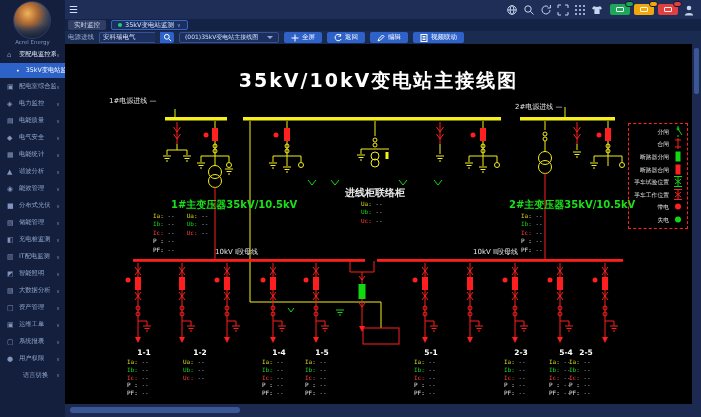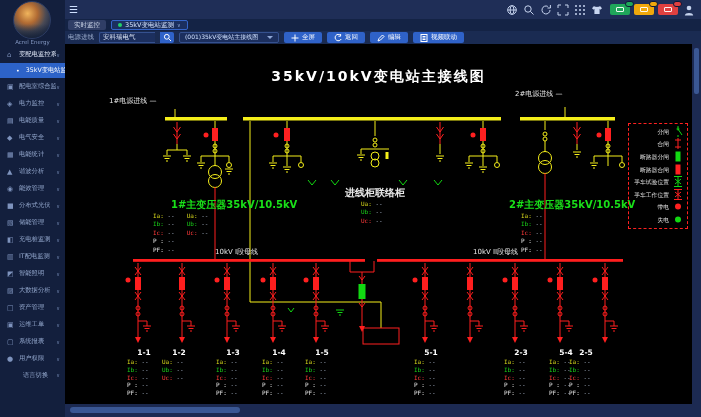--- a/index.html
+++ b/index.html
@@ -45,21 +45,21 @@
 .slab{margin-left:3px;overflow:hidden}
 .scar{margin-left:auto;margin-right:5px;font-size:5px;color:#6f83ad}
 .sparent{color:#e4ecfb}
 .ssub{height:15px;background:#2d63c8;color:#fff}
 .ssub .sdot{margin-left:16px;margin-right:3px}
 .ssub2{padding-left:20px;height:16px}
 
 
 #canvas{left:65px;top:44px;width:627px;height:360px;background:#000;overflow:hidden}
 #dsvg{position:absolute;left:0;top:0}
-#dtitle{position:absolute;left:0;top:24px;width:627px;text-align:center;color:#fff;font-size:14px;font-weight:bold;letter-spacing:2px}
+#dtitle{position:absolute;left:0;top:24px;width:627px;text-align:center;color:#fff;font-size:19px;font-weight:bold;letter-spacing:2px}
 .dlab{position:absolute;color:#e8e8e8;font-size:7px;white-space:nowrap}
 .dblk{position:absolute;white-space:nowrap}
 .dtitle{font-size:10px;font-weight:bold}
 .gtx{color:#19e019}.wtx{color:#e8e8e8}
 .drow{font:6px "DejaVu Sans Mono","Liberation Mono",monospace;line-height:8.4px;white-space:pre}
 .fval{color:#9aa6b8}
 .dcols{display:flex;gap:12px;margin-left:4px}
 .fblk{position:absolute;width:46px}
 .fname{color:#fff;font-size:7.5px;font-weight:bold;text-align:center;line-height:10px}
 .frow{font:6px "DejaVu Sans Mono","Liberation Mono",monospace;line-height:7.8px;padding-left:6px;white-space:pre}
@@ -448,21 +448,21 @@
           <circle cx="440" cy="236" r="2.5" fill="#ff2020"></circle>
           <use href="#fbay" transform="translate(495,217)"></use>
           <circle cx="485" cy="236" r="2.5" fill="#ff2020"></circle>
           <use href="#fbay" transform="translate(540,217)"></use>
           <circle cx="530" cy="236" r="2.5" fill="#ff2020"></circle>
         </g>
     </svg>
 
     <div id="dtitle">35kV/10kV变电站主接线图</div>
     <div class="dlab" style="left:44px;top:52px">1#电源进线 —</div>
-    <div class="dlab" style="left:450px;top:45px">2#电源进线 —</div>
+    <div class="dlab" style="left:450px;top:58px">2#电源进线 —</div>
     <div class="dlab" style="left:150px;top:203px">10kV I段母线</div>
     <div class="dlab" style="left:408px;top:203px">10kV II段母线</div>
 
     <div class="dblk" id="tfl" style="left:84px;top:154px">
       <div class="dtitle gtx" style="margin-left:22px">1#主变压器35kV/10.5kV</div>
       <div class="dcols">
           <div id="tflr1">
             <div class="drow"><span style="color: rgb(216, 216, 26);">Ia:</span><span class="fval"> --</span></div>
             <div class="drow"><span style="color: rgb(24, 204, 24);">Ib:</span><span class="fval"> --</span></div>
             <div class="drow"><span style="color: rgb(255, 58, 58);">Ic:</span><span class="fval"> --</span></div>
@@ -561,33 +561,25 @@
         </div>
       </div>
   <div class="fblk" style="left:56px;top:304px">
         <div class="fname">1-1</div>
         <div class="frow"><span style="color: rgb(216, 216, 26);">Ia:</span><span class="fval"> --</span></div>
         <div class="frow"><span style="color: rgb(24, 204, 24);">Ib:</span><span class="fval"> --</span></div>
         <div class="frow"><span style="color: rgb(255, 58, 58);">Ic:</span><span class="fval"> --</span></div>
         <div class="frow"><span style="color: rgb(232, 232, 232);">P :</span><span class="fval"> --</span></div>
         <div class="frow"><span style="color: rgb(232, 232, 232);">PF:</span><span class="fval"> --</span></div>
       </div>
-      <div class="fblk" style="left:91px;top:304px">
+      <div class="fblk" style="left:112px;top:304px">
         <div class="fname">1-2</div>
         <div class="frow"><span style="color: rgb(216, 216, 26);">Ua:</span><span class="fval"> --</span></div>
         <div class="frow"><span style="color: rgb(24, 204, 24);">Ub:</span><span class="fval"> --</span></div>
         <div class="frow"><span style="color: rgb(255, 58, 58);">Uc:</span><span class="fval"> --</span></div>
-      </div>
-      <div class="fblk" style="left:145px;top:304px">
-        <div class="fname">1-3</div>
-        <div class="frow"><span style="color: rgb(216, 216, 26);">Ia:</span><span class="fval"> --</span></div>
-        <div class="frow"><span style="color: rgb(24, 204, 24);">Ib:</span><span class="fval"> --</span></div>
-        <div class="frow"><span style="color: rgb(255, 58, 58);">Ic:</span><span class="fval"> --</span></div>
-        <div class="frow"><span style="color: rgb(232, 232, 232);">P :</span><span class="fval"> --</span></div>
-        <div class="frow"><span style="color: rgb(232, 232, 232);">PF:</span><span class="fval"> --</span></div>
       </div>
       <div class="fblk" style="left:191px;top:304px">
         <div class="fname">1-4</div>
         <div class="frow"><span style="color: rgb(216, 216, 26);">Ia:</span><span class="fval"> --</span></div>
         <div class="frow"><span style="color: rgb(24, 204, 24);">Ib:</span><span class="fval"> --</span></div>
         <div class="frow"><span style="color: rgb(255, 58, 58);">Ic:</span><span class="fval"> --</span></div>
         <div class="frow"><span style="color: rgb(232, 232, 232);">P :</span><span class="fval"> --</span></div>
         <div class="frow"><span style="color: rgb(232, 232, 232);">PF:</span><span class="fval"> --</span></div>
       </div>
       <div class="fblk" style="left:234px;top:304px">

